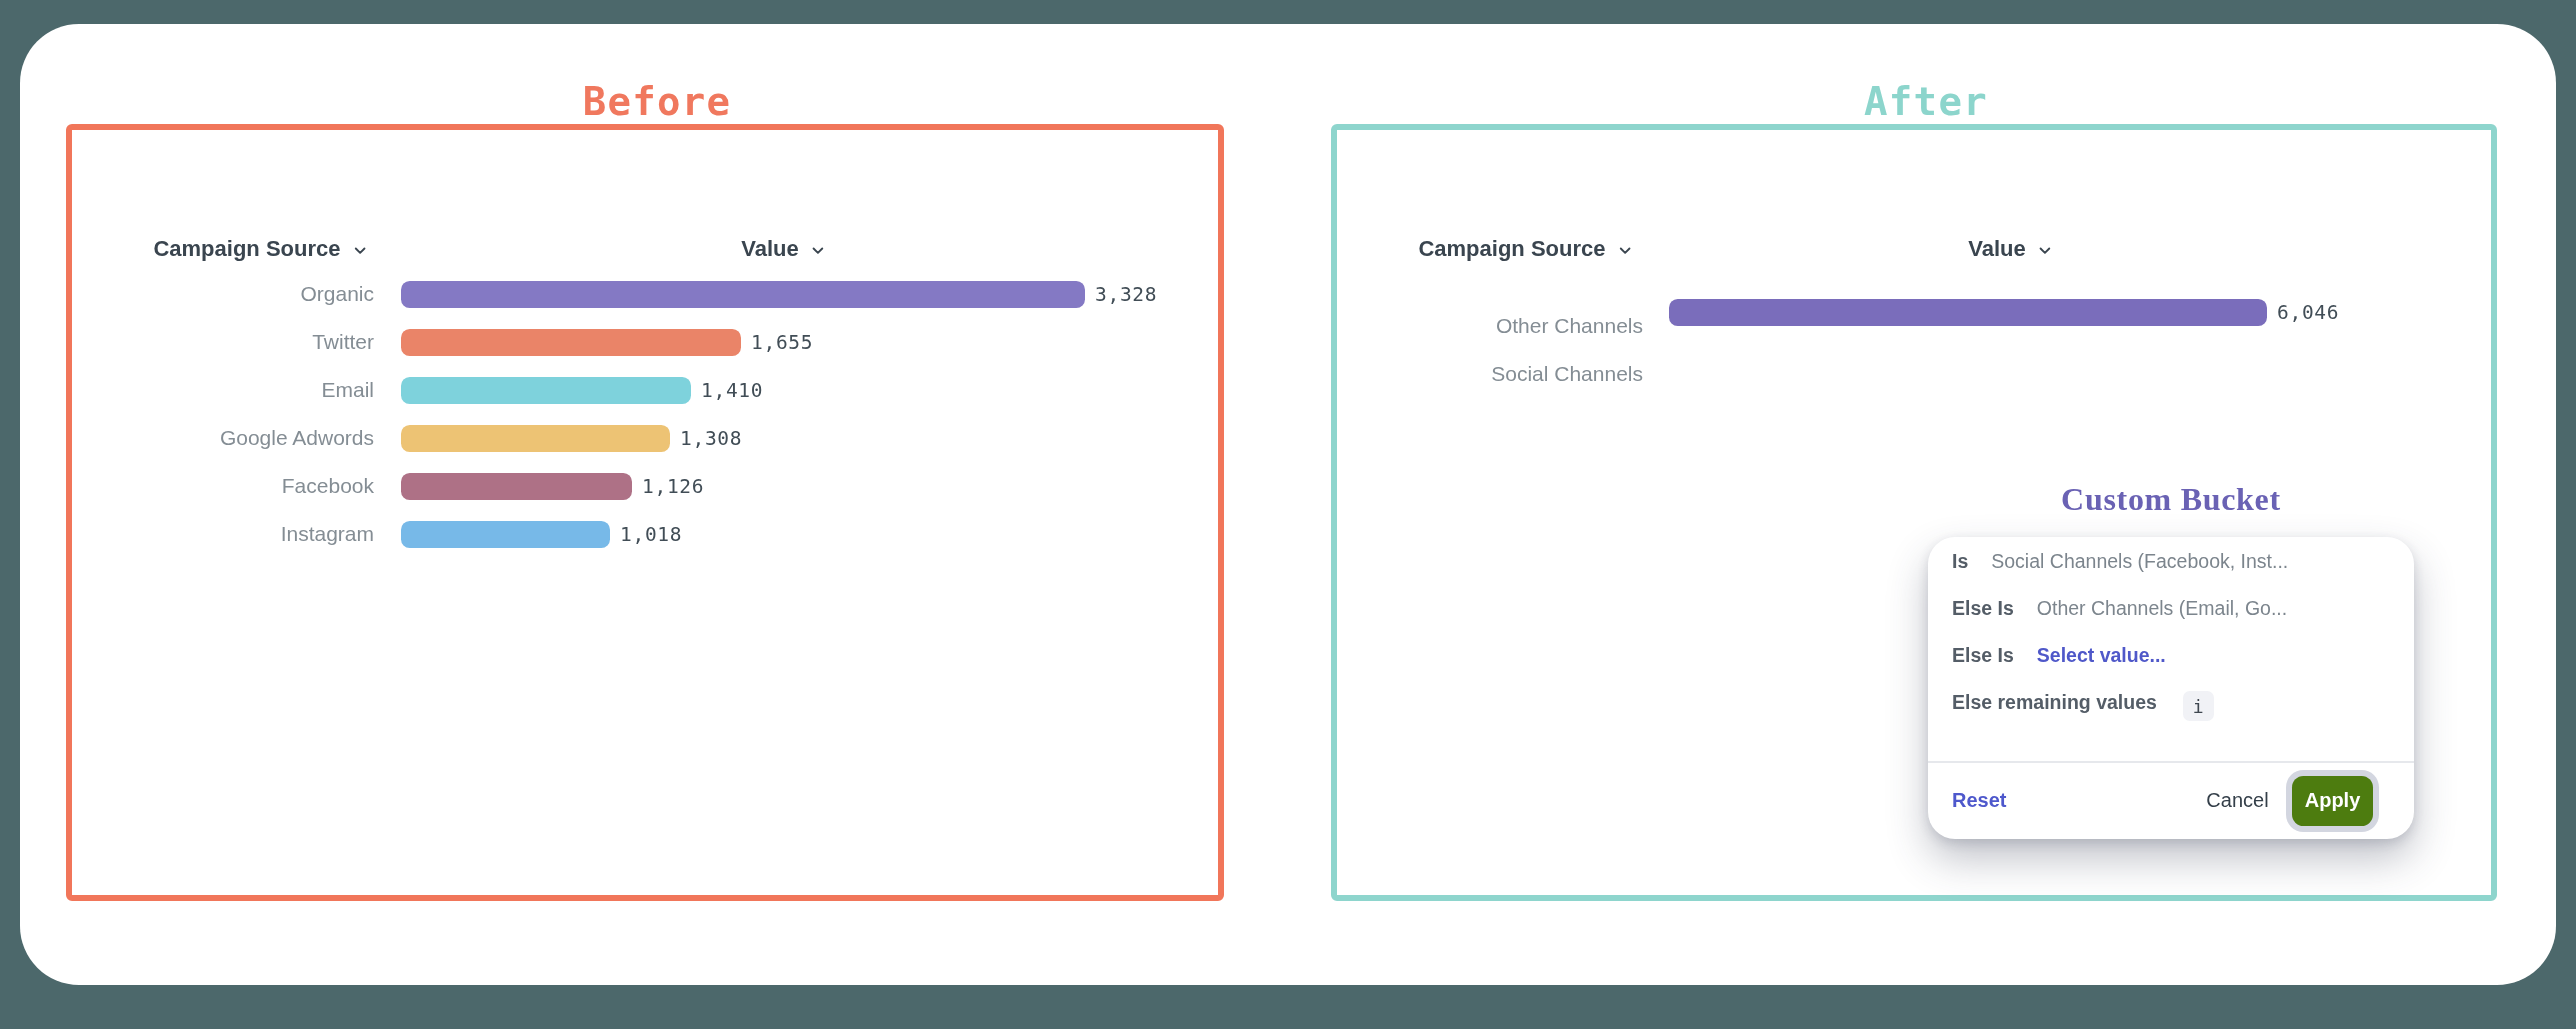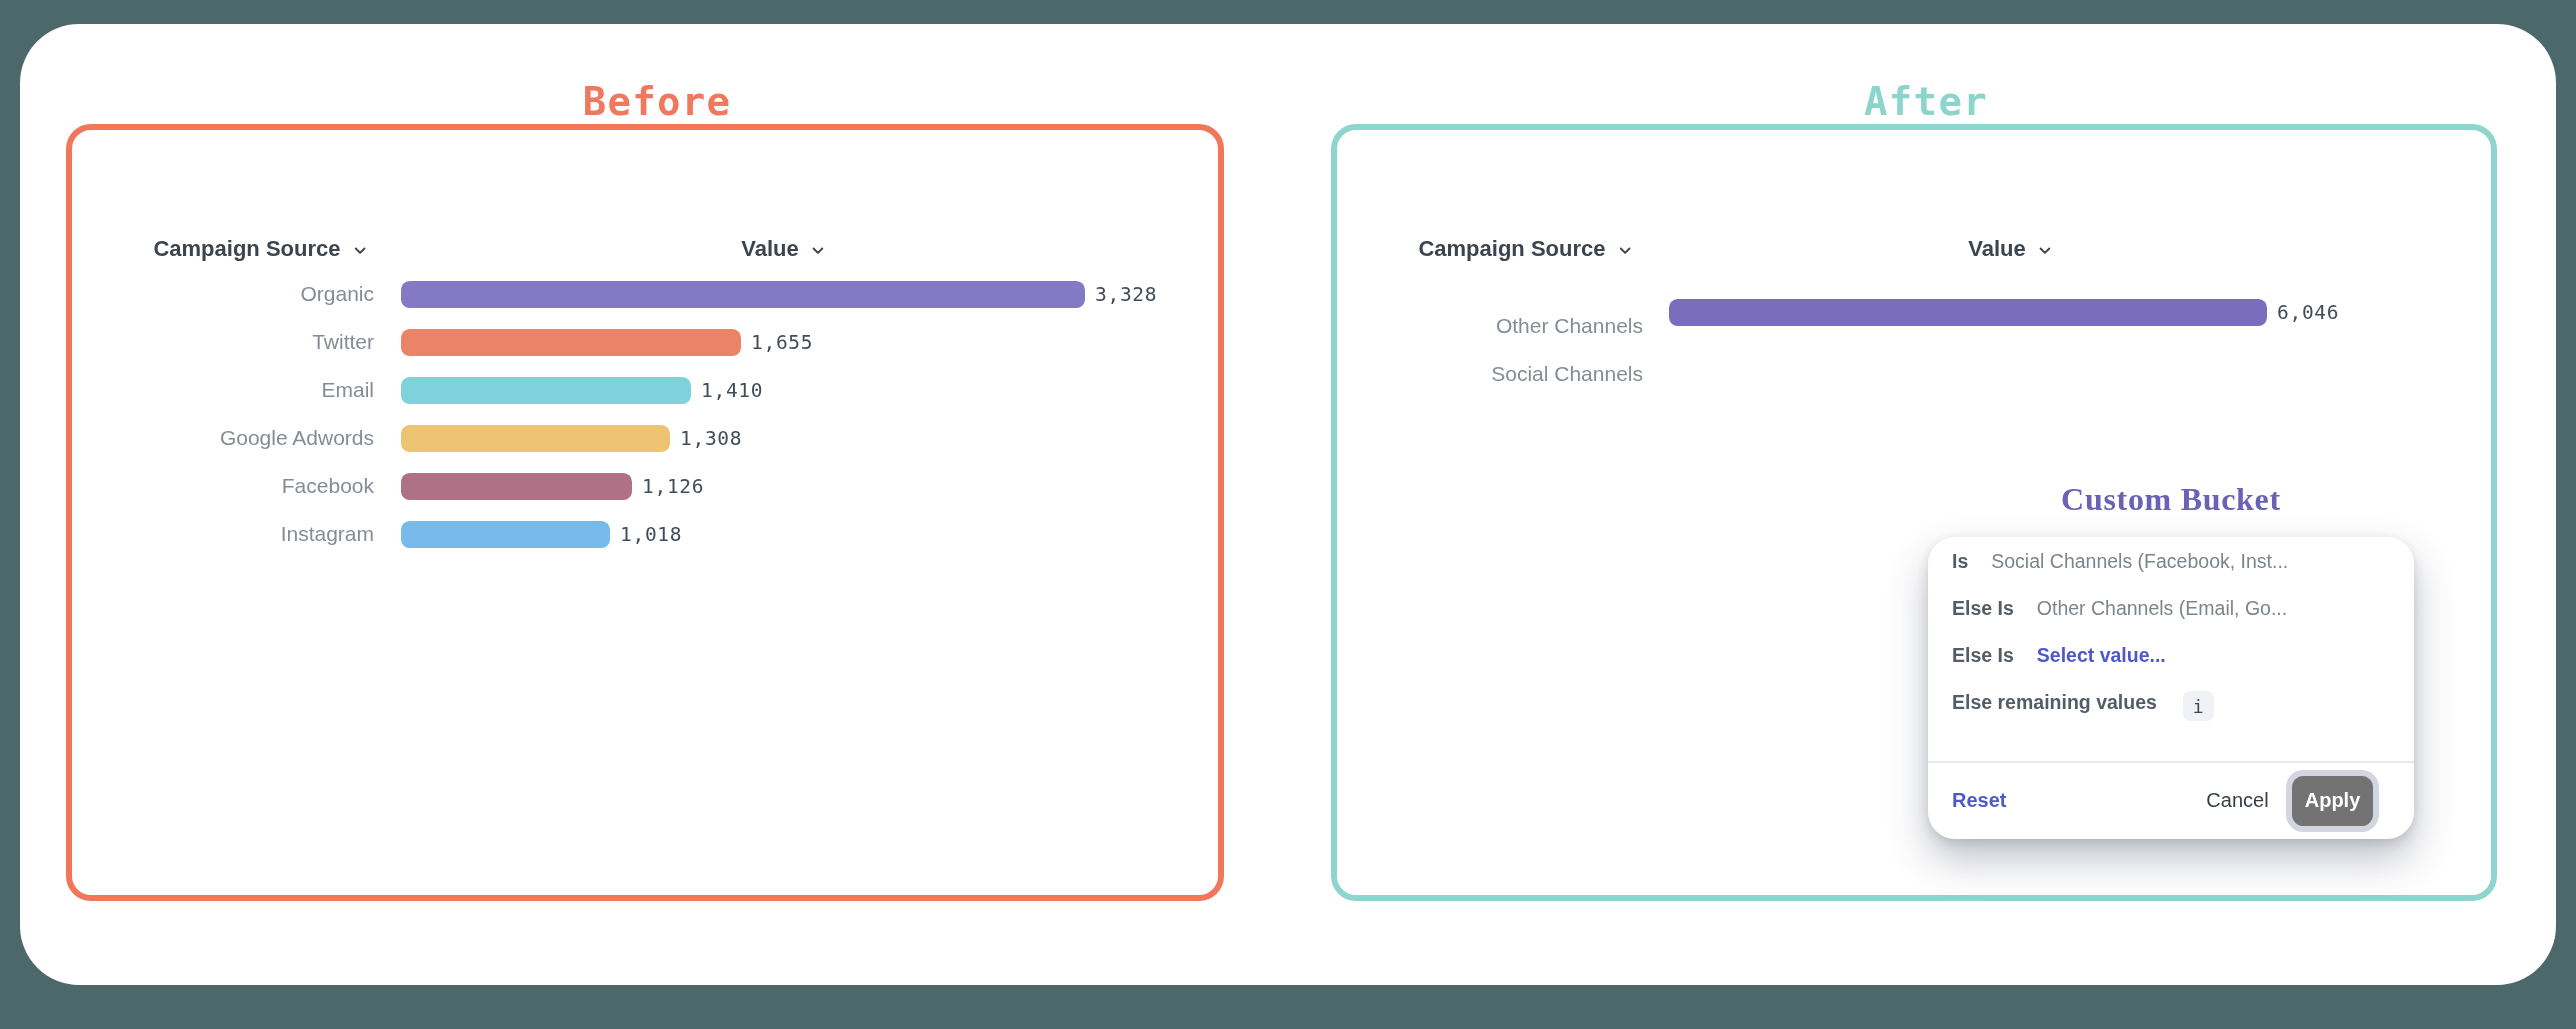--- a/index.html
+++ b/index.html
@@ -10,21 +10,21 @@
     overflow: hidden;
   }
   .stage { position: relative; width: 2576px; height: 1029px; }
   .card {
     position: absolute; left: 20px; top: 24px;
     width: 2536px; height: 961px;
     background: #ffffff; border-radius: 59px;
   }
   .panel {
     position: absolute; top: 124px; height: 777px;
-    border: 6.7px solid; border-radius: 25px; background: #ffffff; text-align: right;
+    border: 6.7px solid; border-radius: 6px; background: #ffffff; text-align: right;
   }
   .panel.before { left: 66px;  width: 1158px; }
   .panel.after  { left: 1331px; width: 1166px; }
 
   .panel-title {
     position: absolute; top: 70px; margin: 12px;
     font-family: "DejaVu Sans Mono", monospace;
     font-weight: 700; font-size: 39px; line-height: 1;
     text-align: center; letter-spacing: 1.3px;
   }
@@ -219,18 +219,18 @@
           <span class="info-badge">i</span>
         </div>
 
     </div>
     <div class="popup-divider"></div>
     <div class="popup-footer">
       <button class="btn-reset">Reset</button>
       <div class="spacer"></div>
       <button class="btn-cancel">Cancel</button>
       <span class="apply-ring">
-        <button class="btn-apply" style="background: #737373; text-align: center;">Apply</button>
+        <button class="btn-apply" style="background: #4d7c0f; text-align: center;">Apply</button>
       </span>
     </div>
   </div>
 </div>
 
 
 </body></html>

